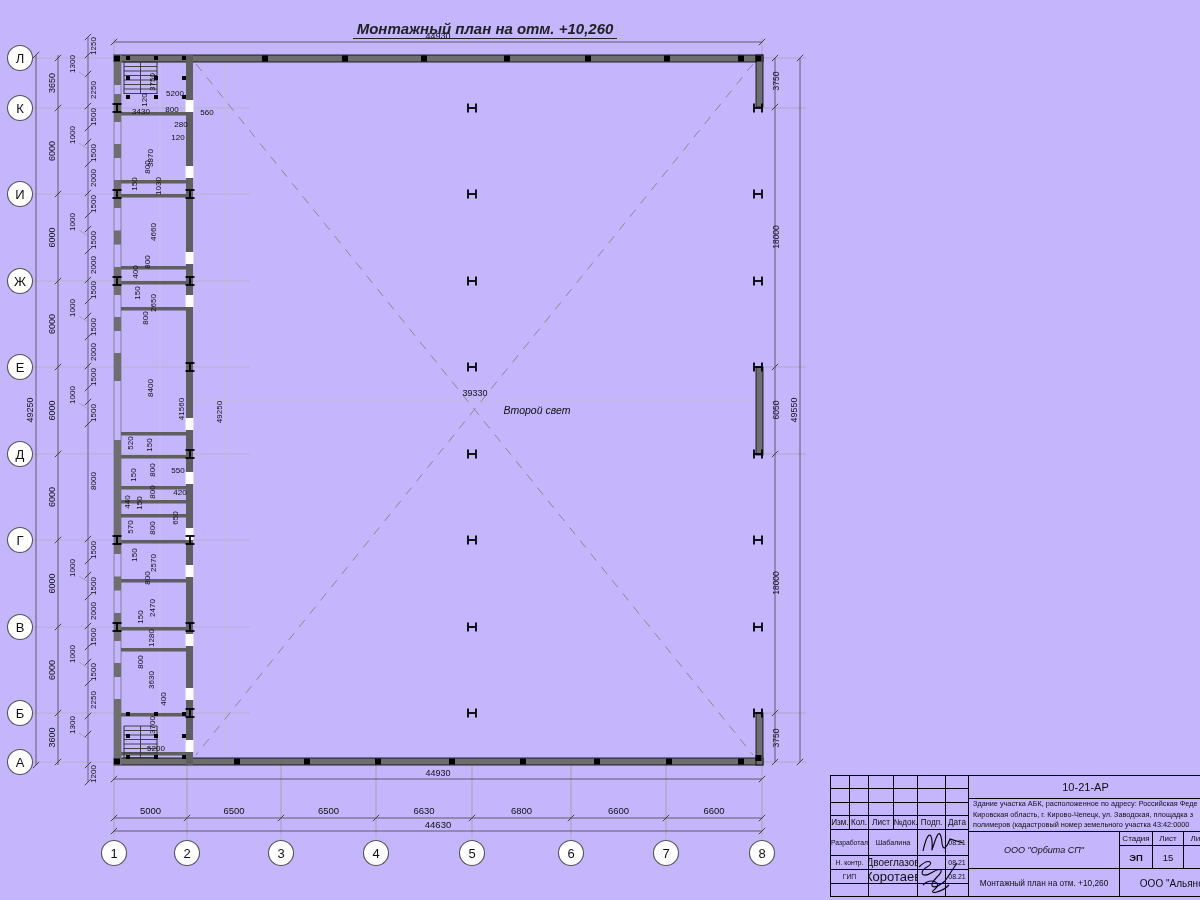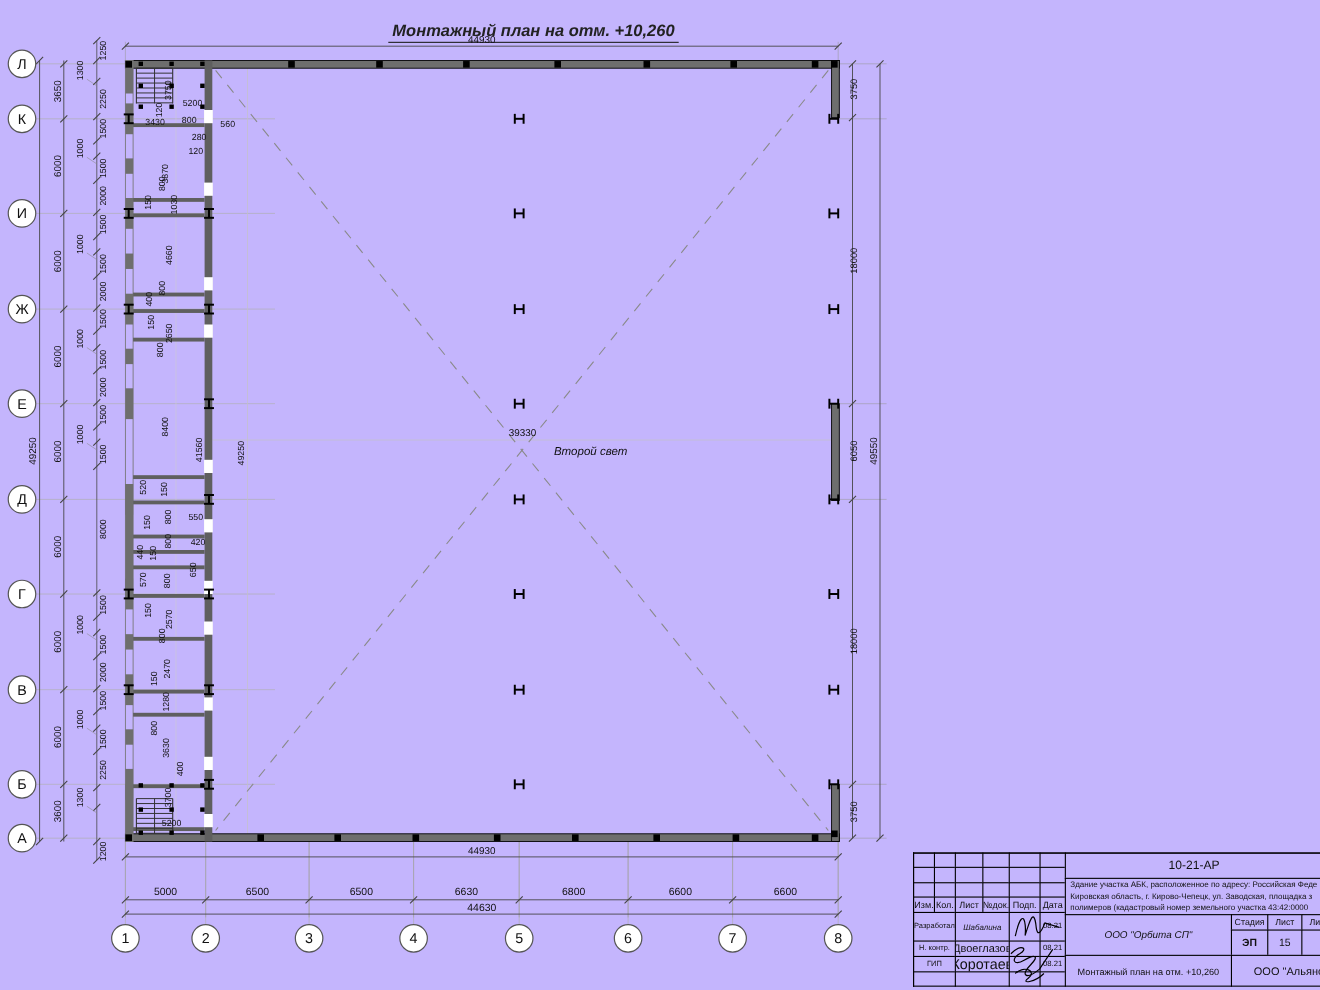--- a/index.html
+++ b/index.html
@@ -520,21 +520,21 @@
         </div>
         <div class="cell" style="left: 87px; top: 40px; width: 28px; height: 14px; font-size: 8.2px; text-align: right;">
           <span>Подп.</span>
         </div>
         <div class="cell" style="left: 115px; top: 40px; width: 23px; height: 14px; font-size: 8.2px; justify-content: center;">
           <span>Дата</span>
         </div>
         <div class="cell" style="left: 0px; top: 54px; width: 38px; height: 26px; font-size: 6.8px;">
           <span>Разработал</span>
         </div>
-        <div class="cell" style="left: 38px; top: 54px; width: 49px; height: 26px; font-size: 7.2px; font-style: italic;">
+        <div class="cell" style="left: 38px; top: 54px; width: 49px; height: 26px; font-size: 7.2px;">
           <span>Шабалина</span>
         </div>
         <div class="cell" style="left: 87px; top: 54px; width: 28px; height: 26px;"></div>
         <div class="cell" style="left: 115px; top: 54px; width: 23px; height: 26px; font-size: 7px;">
           <span>08.21</span>
         </div>
         <div class="cell" style="left: 0px; top: 80px; width: 38px; height: 14px; font-size: 6.8px;">
           <span>Н. контр.</span>
         </div>
         <div class="cell" style="left: 38px; top: 80px; width: 49px; height: 14px; font-size: 10px;">

